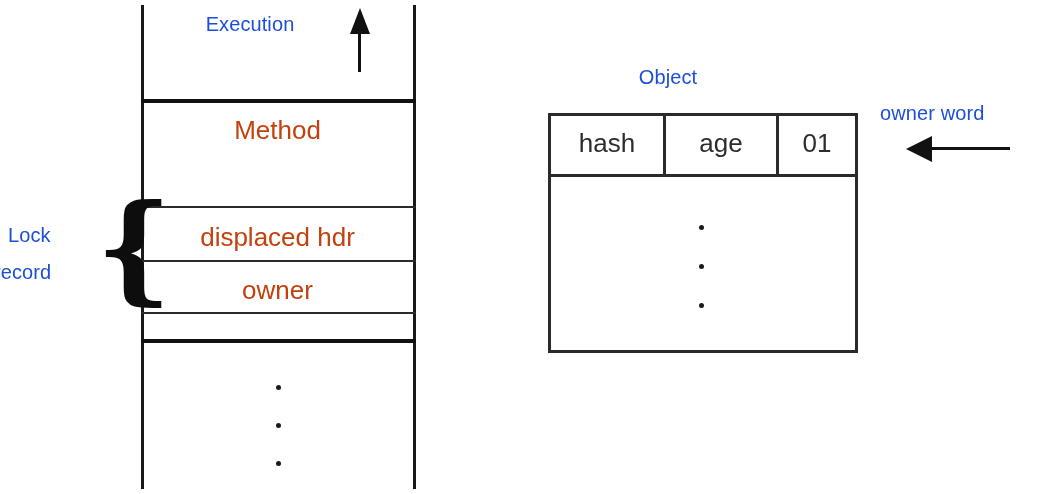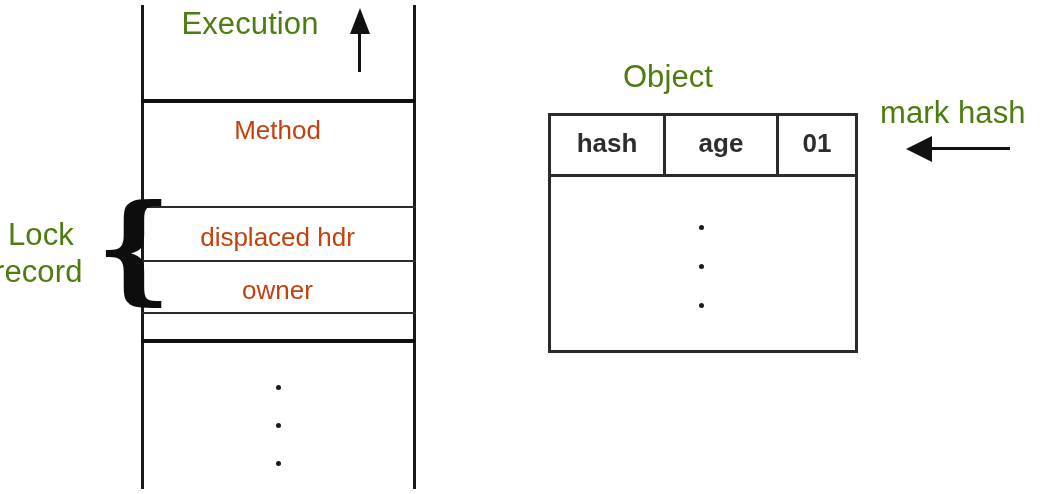--- a/index.html
+++ b/index.html
@@ -30,23 +30,23 @@
     height: 2px;
   }
   .hline-thick {
     background: #111111;
     height: 4px;
   }
 
   
   .lbl {
     position: absolute;
-    font-size: 31px;
+    font-size: 20px;
     line-height: 30px;
-    color: #4d7c0f;
+    color: #1d4ed8;
     white-space: nowrap;
     letter-spacing: 0.1px;
   }
   .lbl.center {
     text-align: center;
   }
   .lbl.two-line {
     line-height: 32px;
     white-space: normal;
     text-align: center;
@@ -102,21 +102,20 @@
   .obj-border {
     position: absolute;
     background: #2b2b2b;
   }
   .obj-cell-text {
     position: absolute;
     font-size: 26px;
     color: #2d2d2d;
     text-align: center;
     white-space: nowrap;
-    font-weight: bold;
   }
 
   
   .brace {
     position: absolute;
     font-size: 118px;
     line-height: 100px;
     font-family: "DejaVu Serif", serif;
     color: #0d0d0d;
     font-weight: 700;
@@ -177,18 +176,18 @@
   <div class="obj-border" style="left:776px; top:113px; width:3px; height:64px;"></div>
 
   <div class="obj-cell-text" style="left:551px; top:128px; width:112px;">hash</div>
   <div class="obj-cell-text" style="left:666px; top:128px; width:110px;">age</div>
   <div class="obj-cell-text" style="left:779px; top:128px; width:76px;">01</div>
 
   <div class="dot" style="left:699px; top:225px;"></div>
   <div class="dot" style="left:699px; top:264px;"></div>
   <div class="dot" style="left:699px; top:303px;"></div>
 
-  <div class="lbl" style="left:880px; top:98px;">mark hash</div>
+  <div class="lbl" style="left:880px; top:98px;">owner word</div>
 
   <div class="arrow-left-head" style="left:906px; top:136px;"></div>
   <div class="arrow-left-shaft" style="left:930px; top:147px; width:80px;"></div>
 
 </div>
 
 </body></html>

